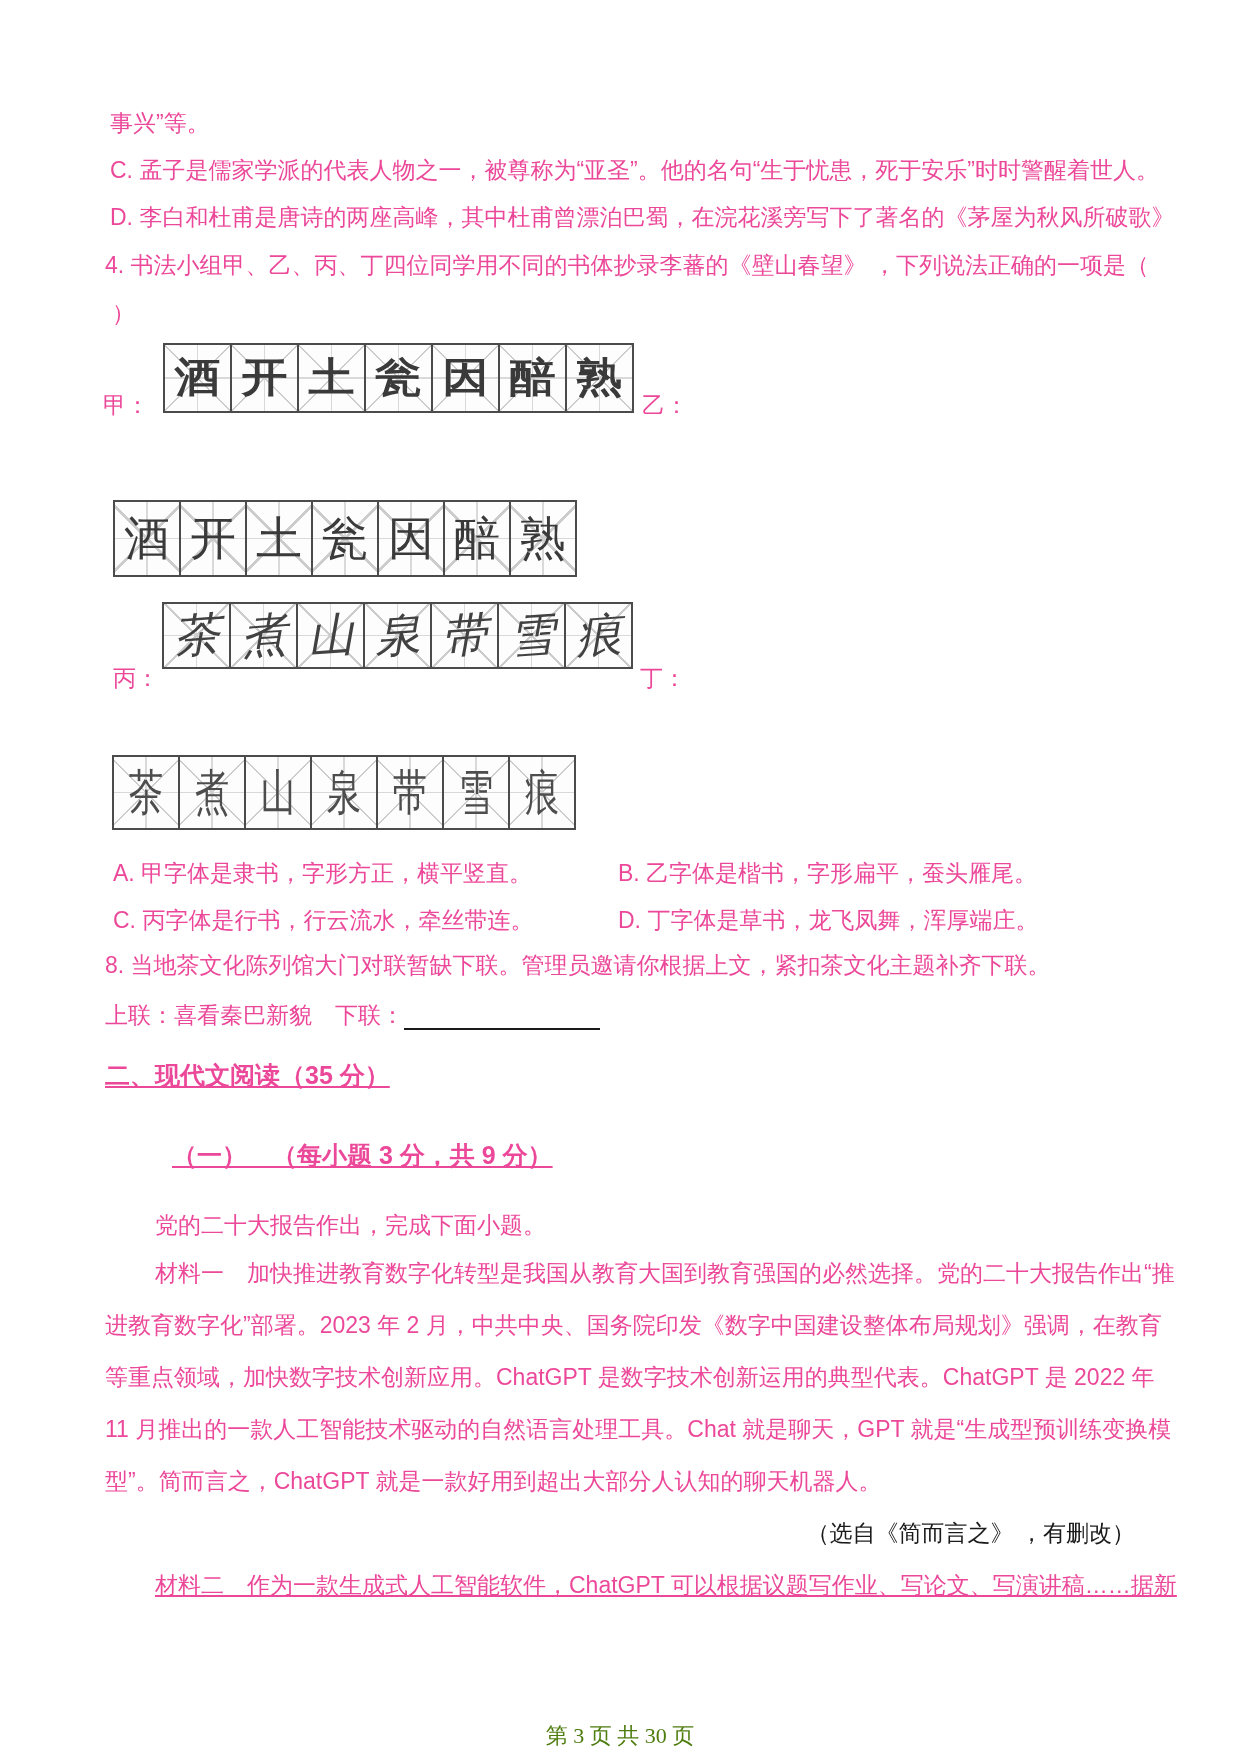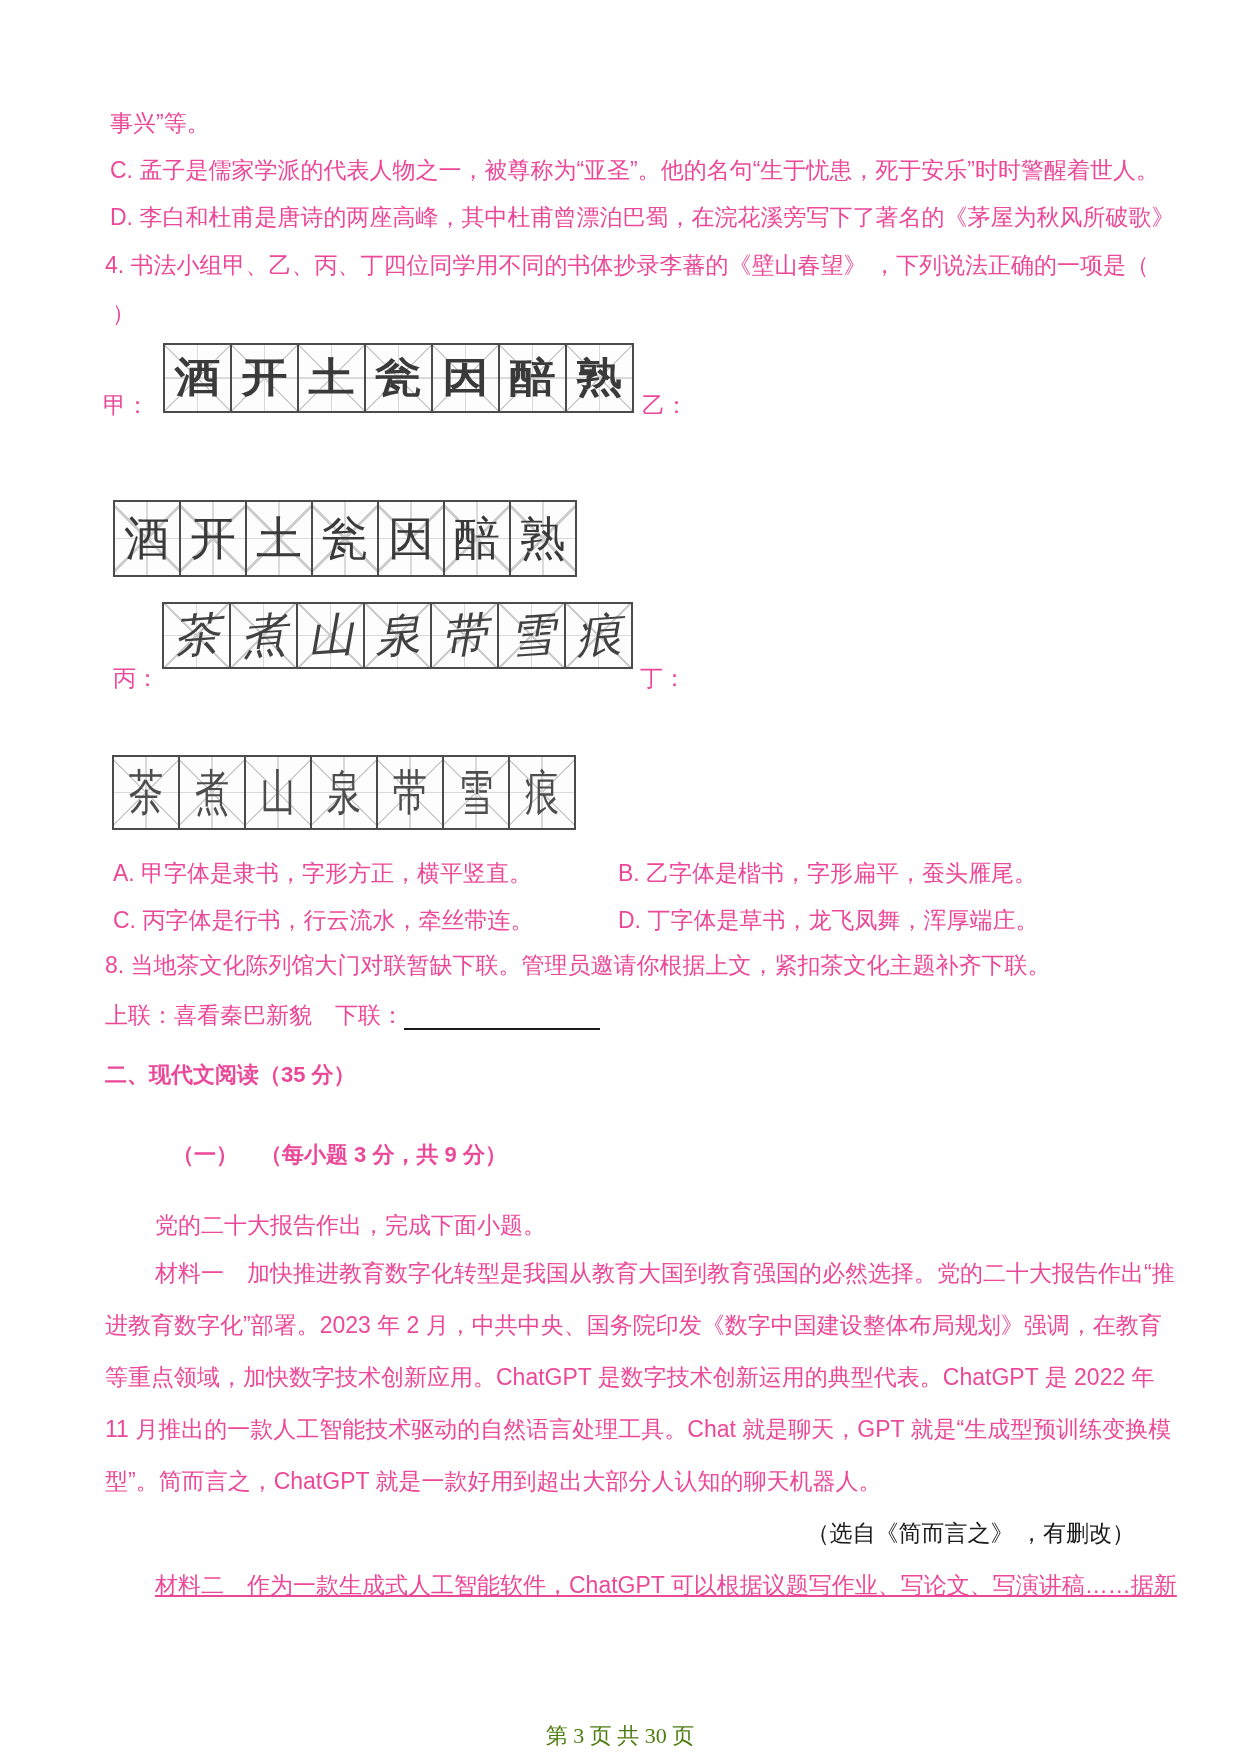--- a/index.html
+++ b/index.html
@@ -1,21 +1,21 @@
 <!DOCTYPE html>
 <html><head>
 <meta charset="utf-8">
 <style>
   html,body { margin:0; padding:0; background:#ffffff; }
   .page {
     position:relative; width:1240px; height:1754px; background:#ffffff;
     font-family:"Liberation Sans", sans-serif; color:#1a1a1a; overflow:hidden;
   }
   .t { position:absolute; font-size:23px; line-height:30px; white-space:pre; color:#ec4899; }
-  .hd { font-weight:bold; font-size:22px; }
+  .hd { font-weight:bold; font-size:25px;text-decoration:underline; }
   .grid { position:absolute; display:flex; border:2px solid #4b4b4b; background:#fdfdfd; }
   .cell {
     position:relative; border-right:2px solid #4b4b4b;
     background-image:
       linear-gradient(45deg,  rgba(0,0,0,0) 48.9%, #cccccc 48.9%, #cccccc 51.1%, rgba(0,0,0,0) 51.1%),
       linear-gradient(135deg, rgba(0,0,0,0) 48.9%, #cccccc 48.9%, #cccccc 51.1%, rgba(0,0,0,0) 51.1%),
       linear-gradient(90deg,  rgba(0,0,0,0) 49.2%, #d9d9d9 49.2%, #d9d9d9 50.8%, rgba(0,0,0,0) 50.8%),
       linear-gradient(0deg,   rgba(0,0,0,0) 49.2%, #d9d9d9 49.2%, #d9d9d9 50.8%, rgba(0,0,0,0) 50.8%);
   }
   .cell:last-child { border-right:none; }

